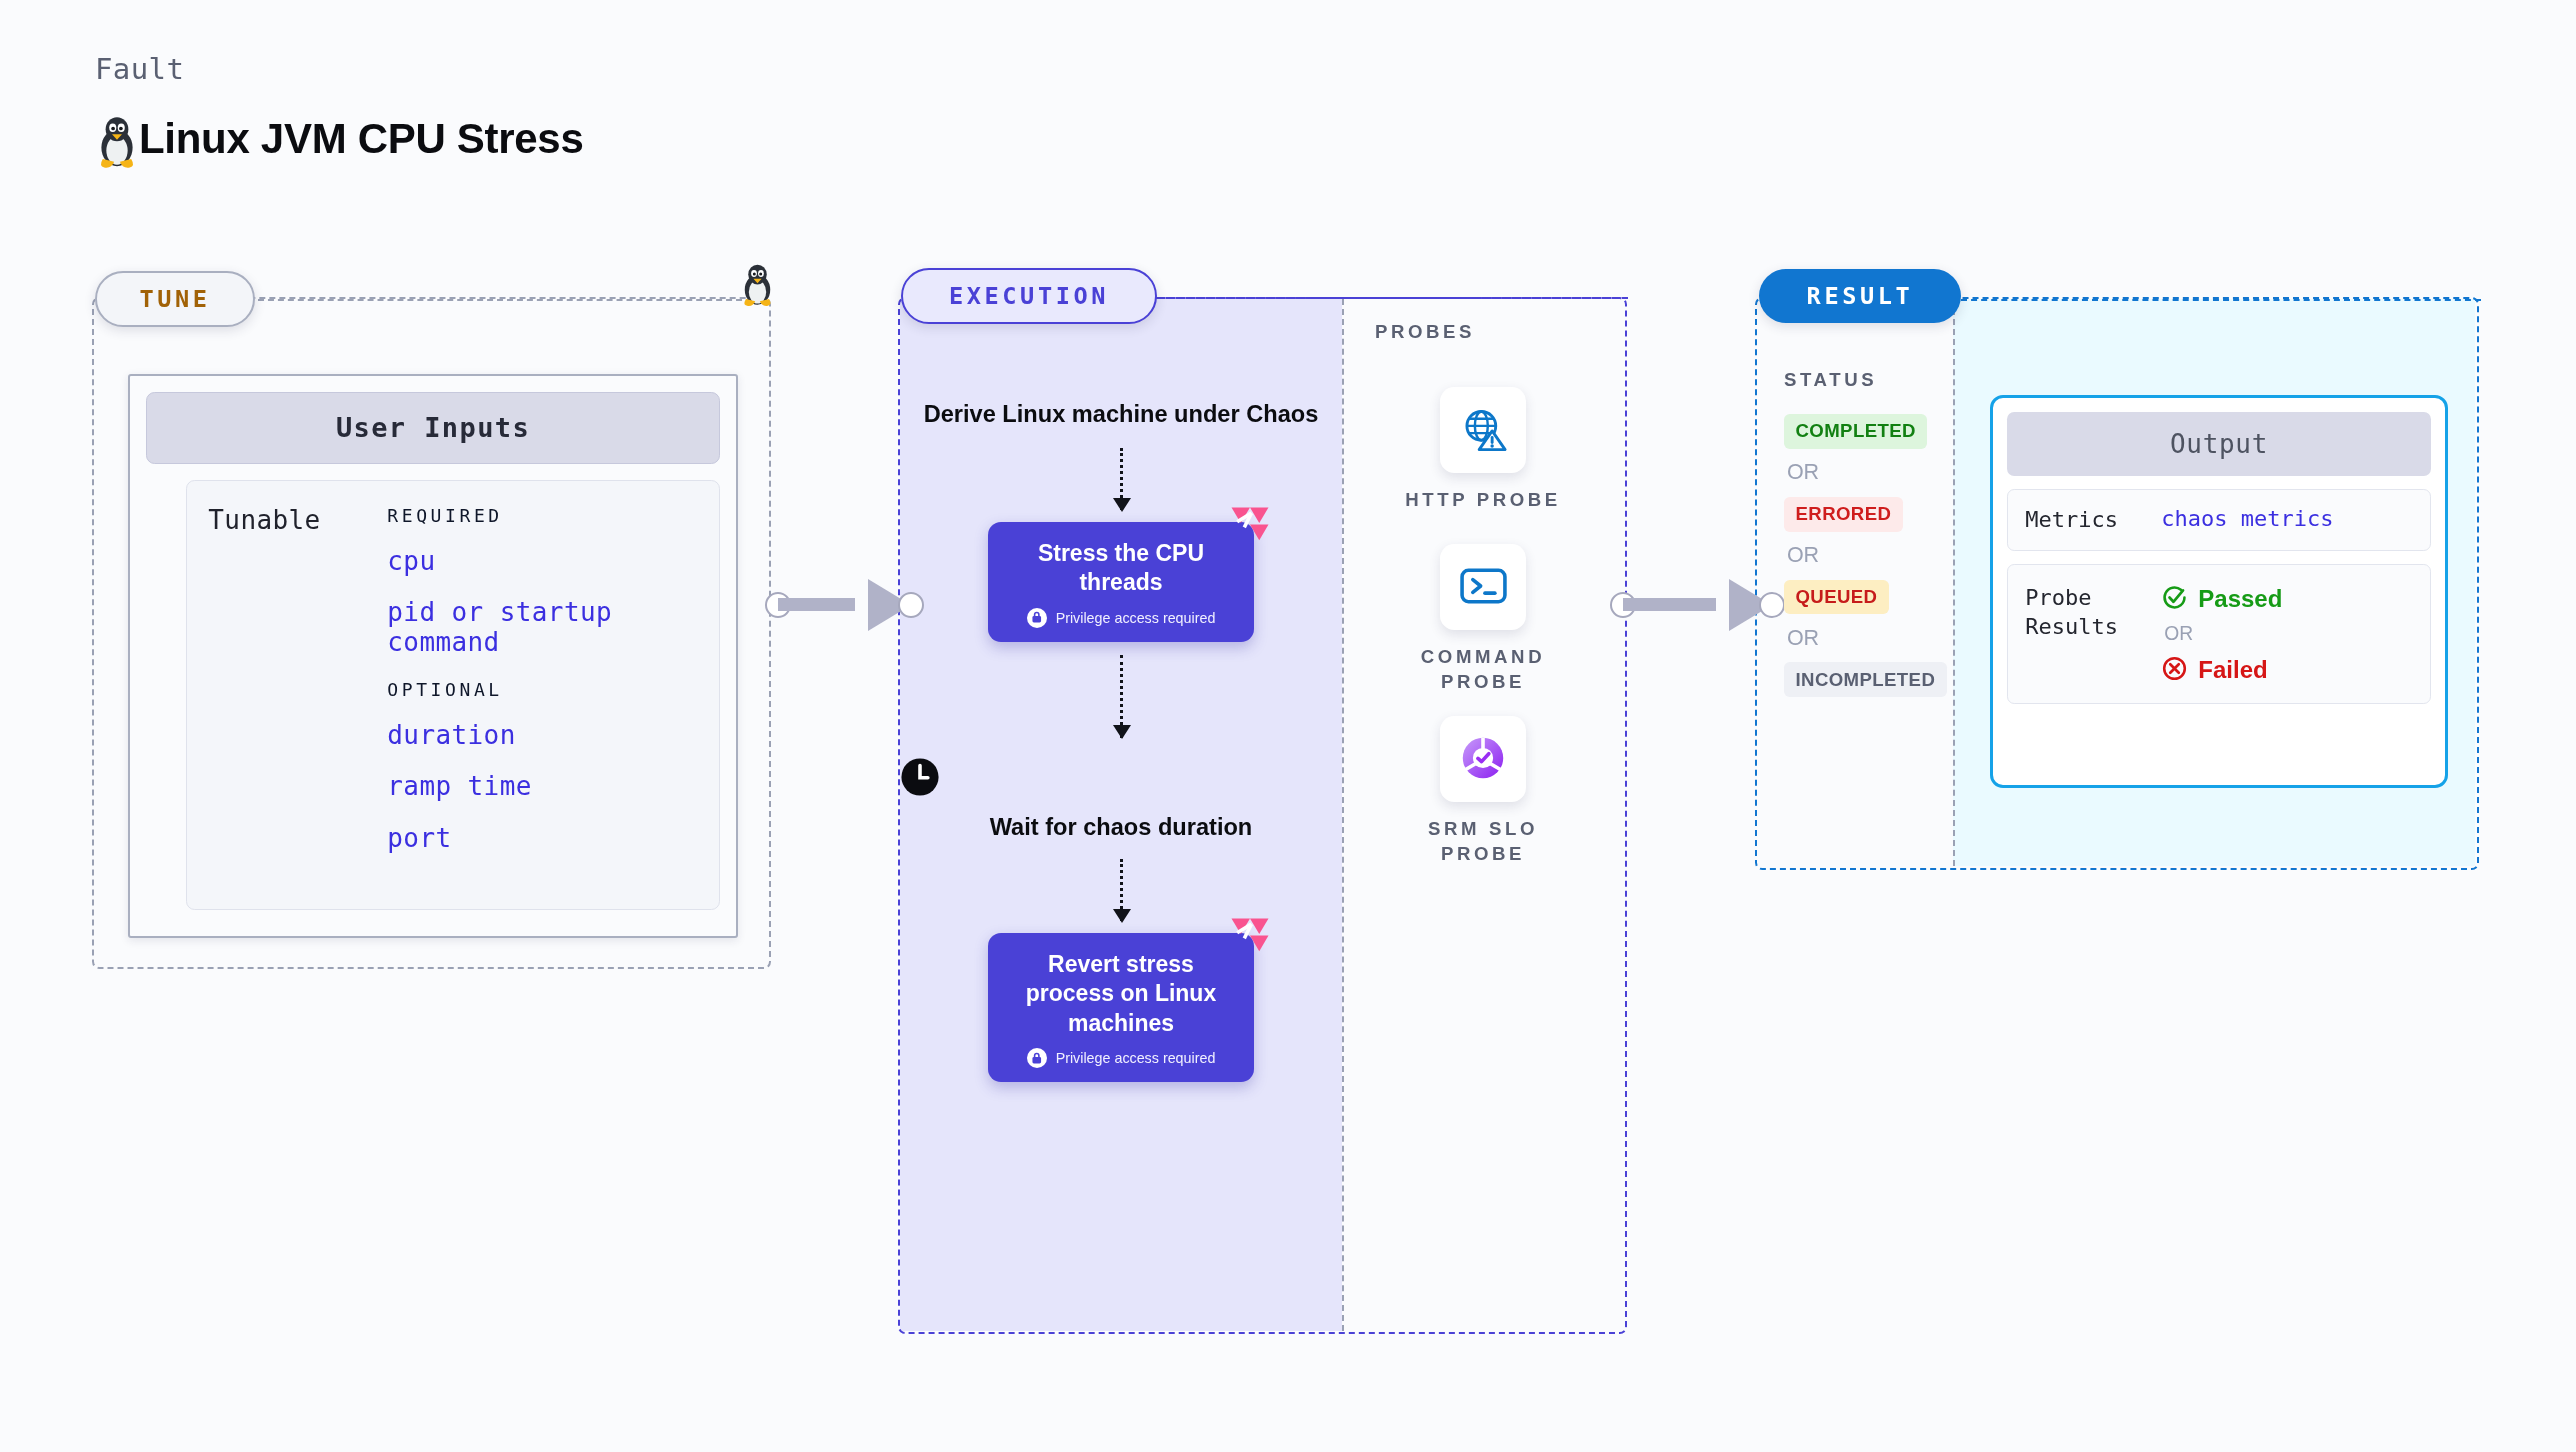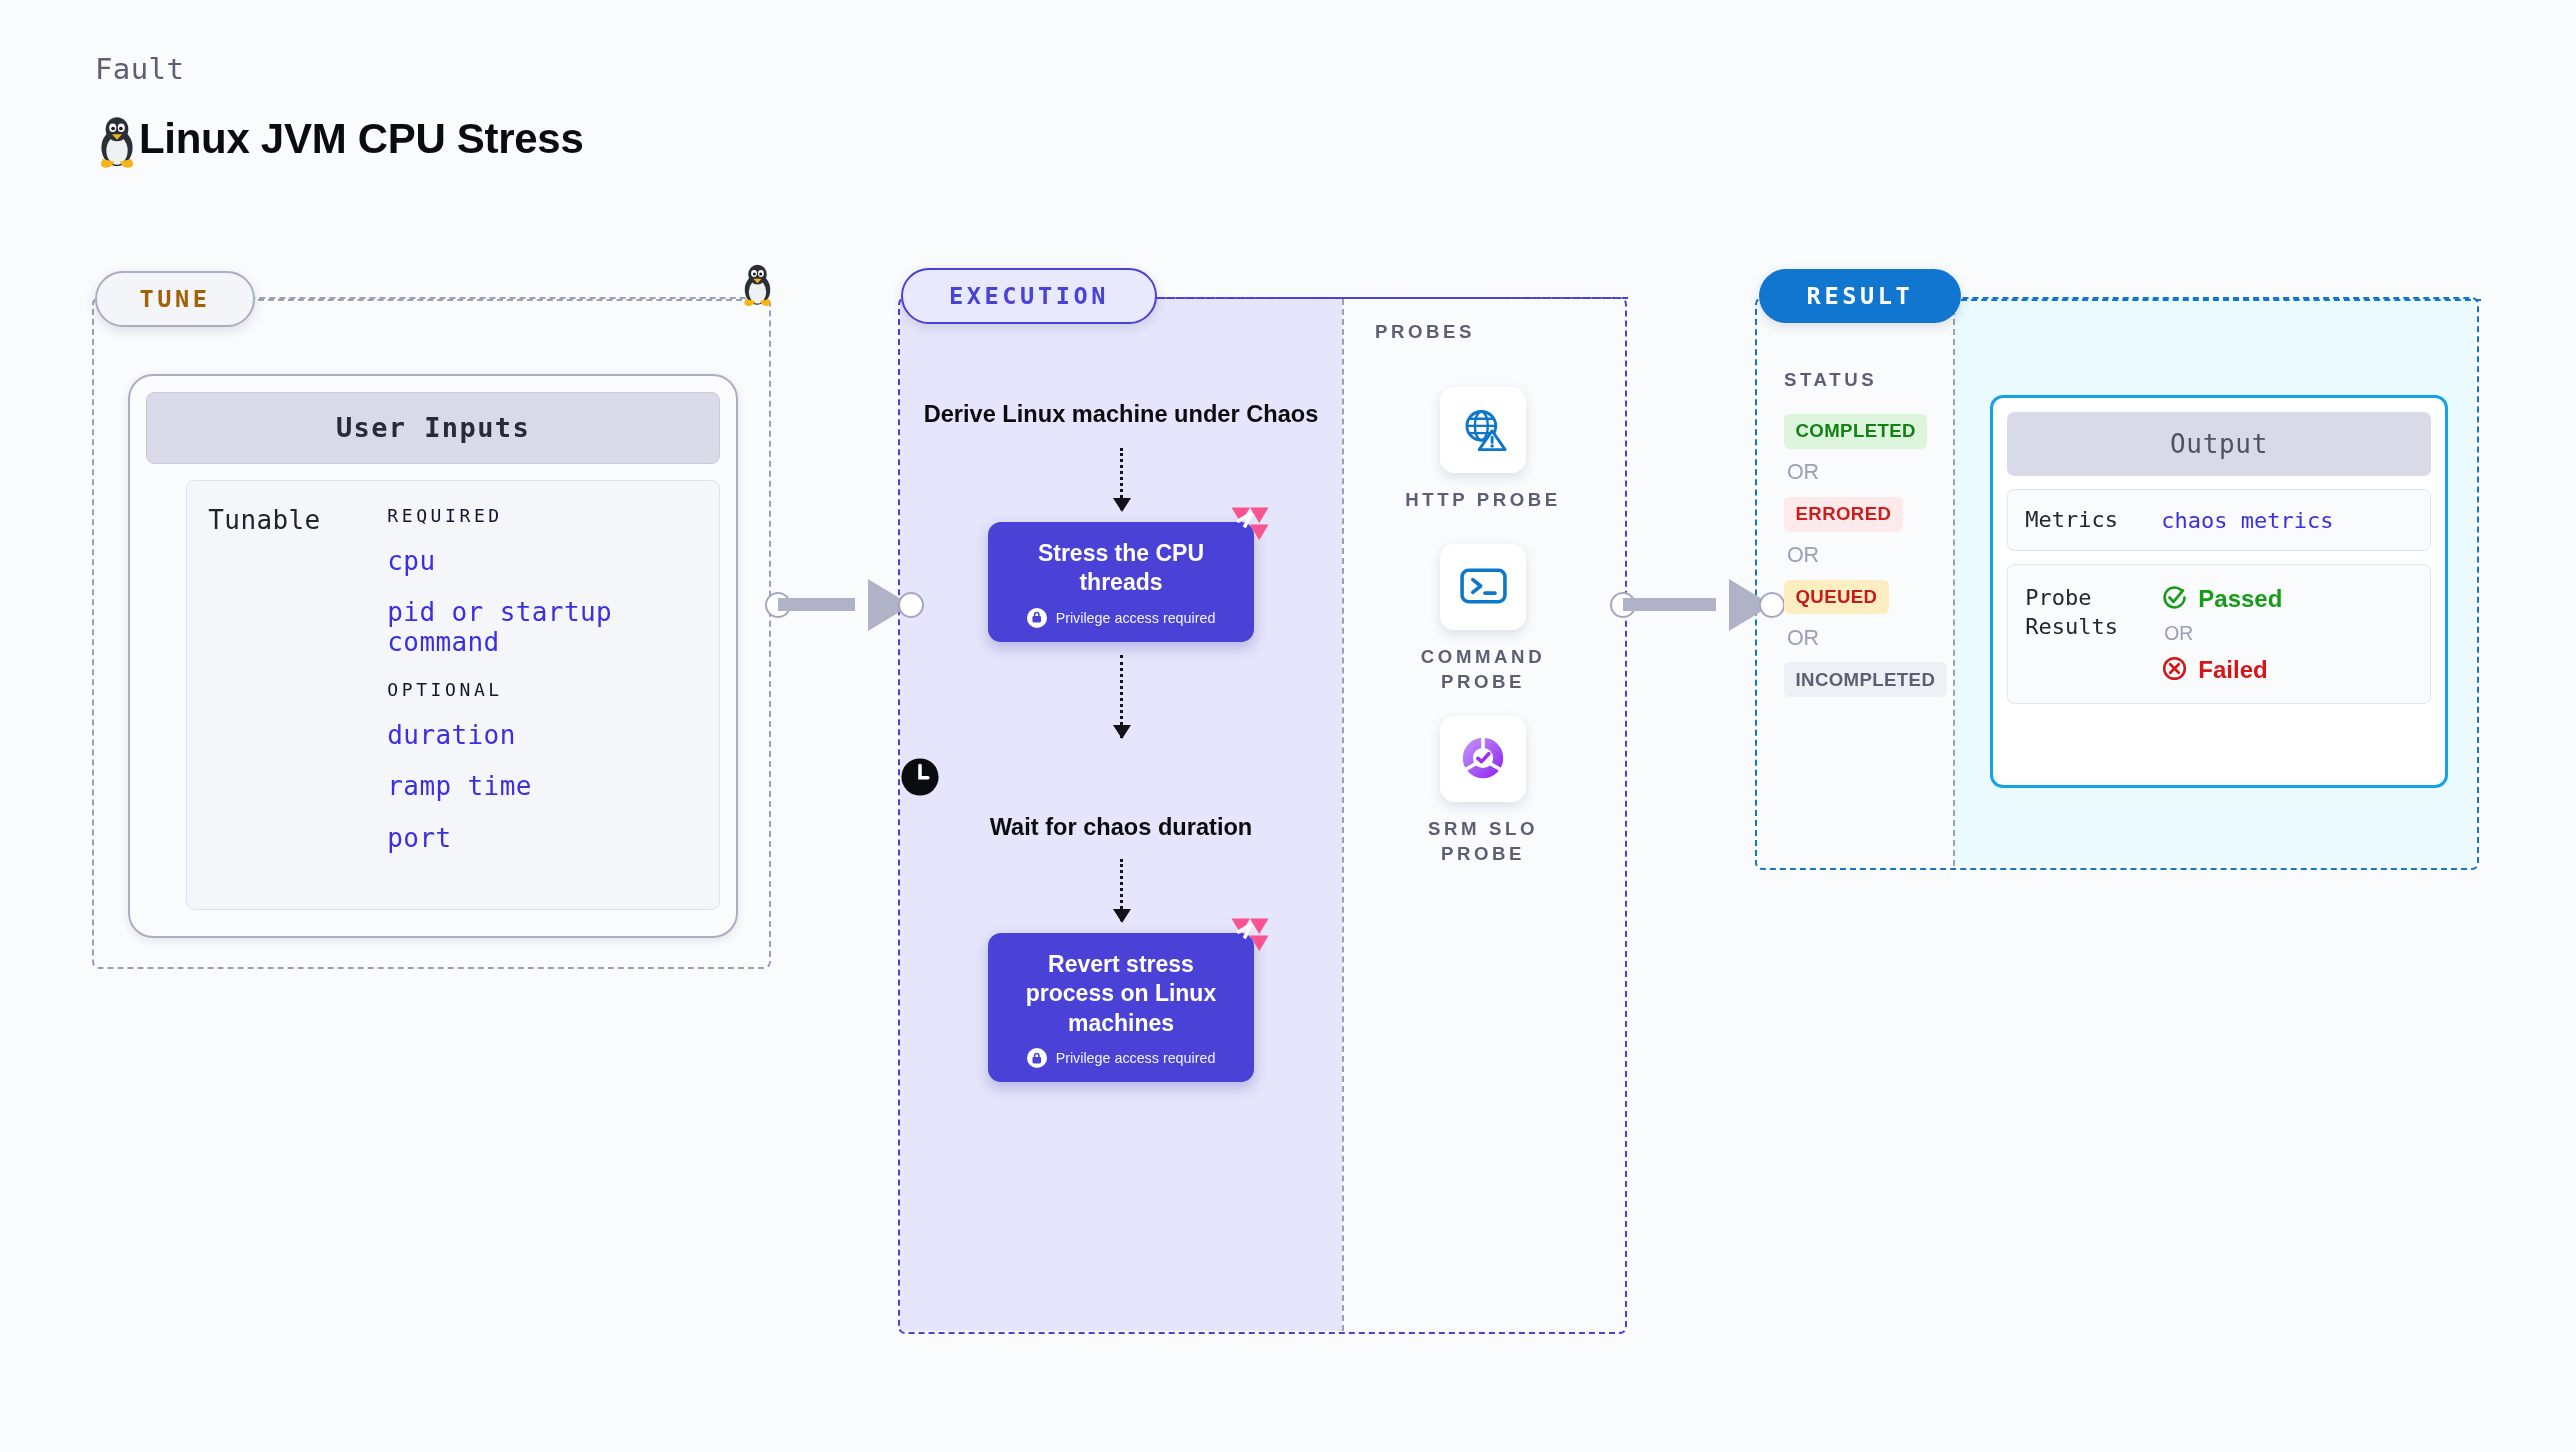--- a/index.html
+++ b/index.html
@@ -78,21 +78,21 @@
   .arrow .node {
     position: absolute; top: 13px; width: 26px; height: 26px; border-radius: 50%;
     background: #ffffff; border: 2.9px solid #a6a8bd;
   }
   .arrow1 { left: 765px; top: 579px; width: 146px; }
   .arrow2 { left: 1610px; top: 579px; width: 162px; }
 
   
   .tune-card {
     position: absolute; left: 128px; top: 374px; width: 610px; height: 564px;
-    background: #fafbfd; border: 2.9px solid #a9afc0; border-radius: 25px;
+    background: #fafbfd; border: 2.9px solid #a9afc0; border-radius: 3px;
     box-shadow: 0 2.9px 8.6px rgba(40,44,80,.10); padding: 15.8px;
   }
   .tune-head {
     height: 72px; background: #d9dae8; border: 1.4px solid #c6c8dc; border-radius: 8.6px;
     display: flex; align-items: center; justify-content: center;
     font-family: "DejaVu Sans Mono", monospace; font-size: 27px; font-weight: 700;
     color: #272a38; letter-spacing: 1.4px;
   }
   .tune-body {
     margin-top: 15.8px; height: 430px; background: #f4f6fa;
@@ -186,21 +186,21 @@
     background: #ffffff; border: 3.6px solid #15a2e8; border-radius: 13px; padding: 14.3px;
   }
   .output-head {
     height: 64px; background: #d9dae8; border-radius: 7.2px;
     display: flex; align-items: center; justify-content: center;
     font-family: "DejaVu Sans Mono", monospace; font-size: 26px; color: #4e5361;
     letter-spacing: 0.7px;
   }
   .out-row {
     margin-top: 13px; border: 1.4px solid #e2e5ee; border-radius: 7.2px;
-    background: #fafbfd; display: flex; align-items: center; padding: 15.8px 17px;
+    background: #fafbfd; display: flex; align-items: flex-start; padding: 15.8px 17px;
   }
   .out-row.tall { align-items: flex-start; padding: 18.6px 17px; }
   .out-key {
     font-family: "DejaVu Sans Mono", monospace; font-size: 22px; color: #24262f;
     width: 136px; flex: none; line-height: 1.3;
   }
   .out-val-metrics { font-family: "DejaVu Sans Mono", monospace; font-size: 22px; color: #3b2fe0; }
   .pr-line { display: flex; align-items: center; gap: 10px; }
   .pr-pass { font-size: 24px; font-weight: 700; color: #169b16; }
   .pr-fail { font-size: 24px; font-weight: 700; color: #d61616; }

